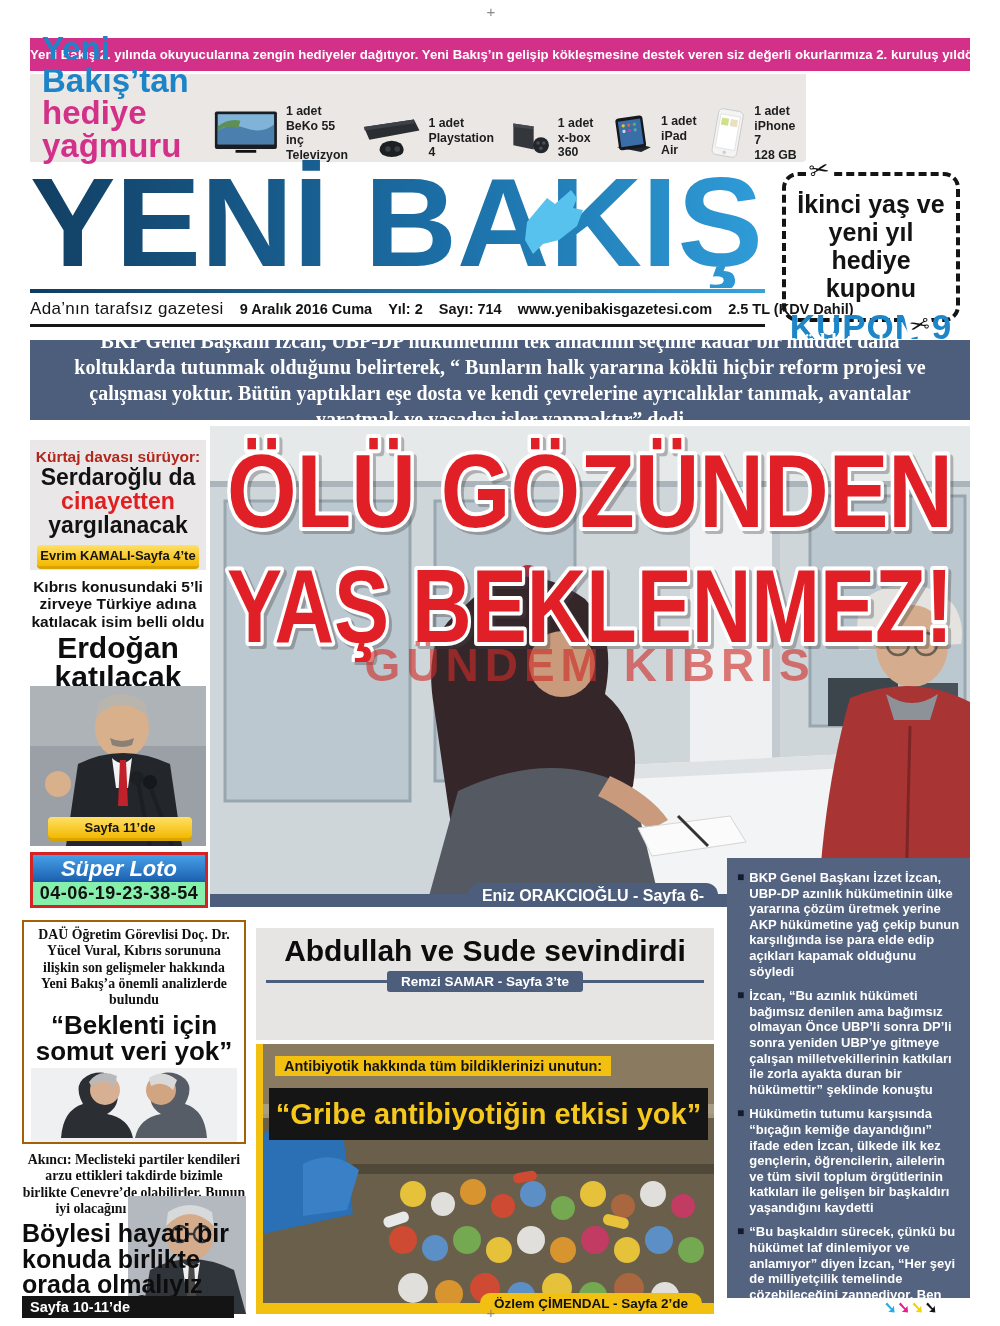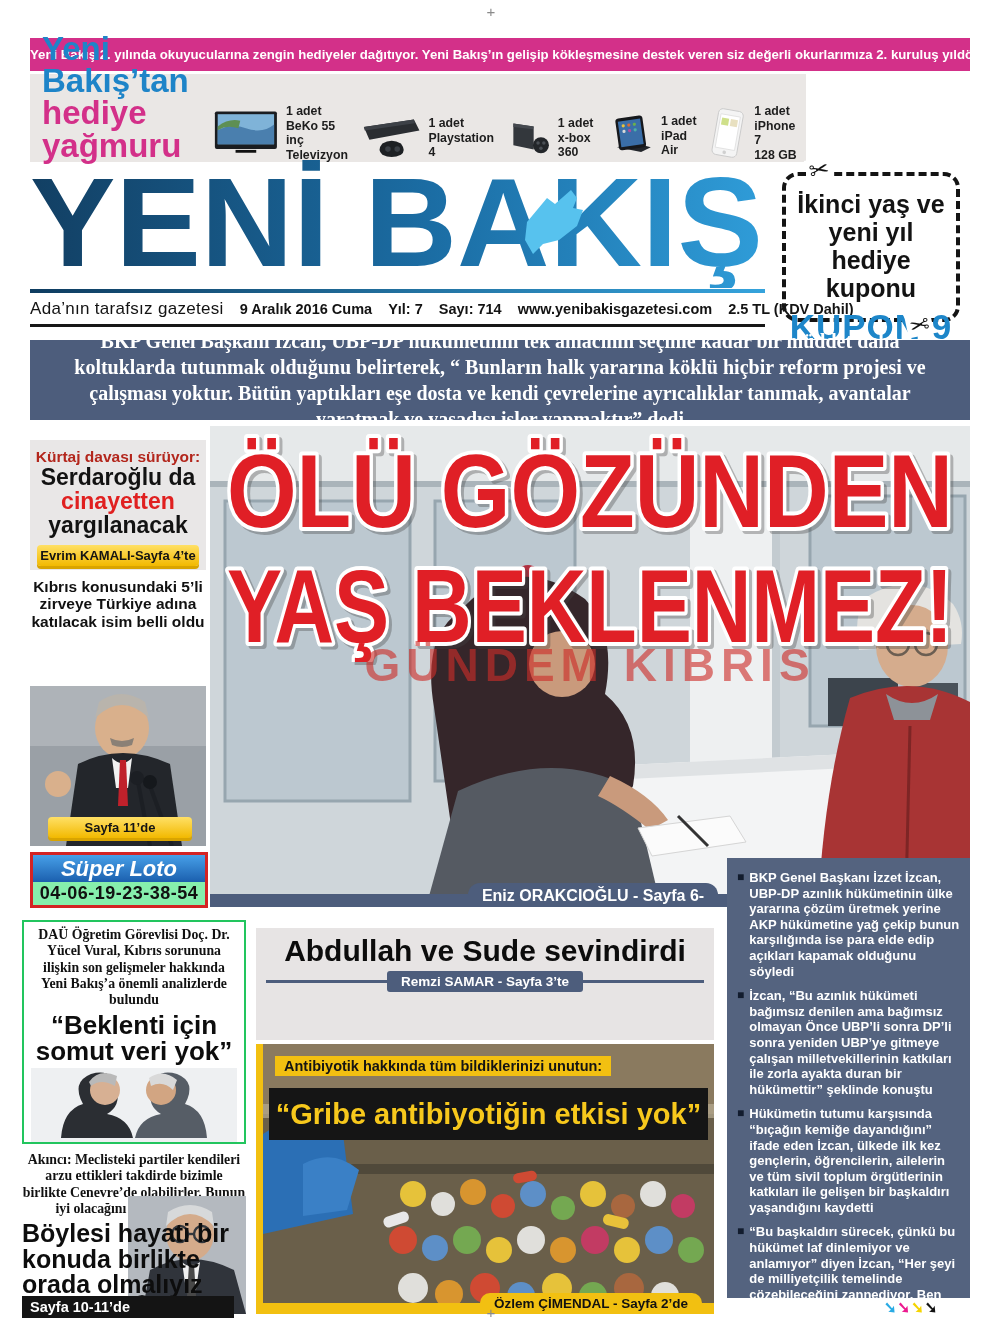--- a/index.html
+++ b/index.html
@@ -56,21 +56,21 @@
   .box2{position:absolute;left:30px;top:578px;width:176px;height:268px;text-align:center;}
   .box2 .kick{font-size:15.5px;font-weight:bold;color:#111;line-height:1.12;}
   .box2 .hl{font-size:30px;font-weight:bold;color:#0e0e0e;line-height:.95;margin-top:4px;}
   .box2 .photo{position:absolute;bottom:0;left:0;}
   .box2 .ytag{position:absolute;bottom:8px;left:18px;width:140px;}
   .loto{position:absolute;left:30px;top:852px;width:178px;height:56px;border:3px solid #d42323;box-sizing:border-box;}
   .loto .t{height:27px;background:linear-gradient(#47a0e8,#1b5fae);color:#fff;font-weight:bold;font-style:italic;
     font-size:22px;line-height:27px;text-align:center;}
   .loto .n{height:23px;background:#86efac;color:#111;font-weight:bold;font-size:18px;line-height:23px;text-align:center;letter-spacing:.5px;}
   
-  .dau{position:absolute;left:22px;top:920px;width:224px;height:224px;border:2px solid #22c55e;background:#fff;
+  .dau{position:absolute;left:22px;top:920px;width:224px;height:224px;border:2px solid #a16207;background:#fff;
     box-sizing:border-box;padding:5px 7px;text-align:center;overflow:hidden;}
   .serifk{font-family:"Liberation Serif",serif;font-weight:bold;font-size:13.8px;line-height:1.18;color:#111;}
   .dau .hl{font-size:26px;font-weight:bold;line-height:1.0;margin:4px 0;color:#0d0d0d;}
   .blackbar{background:#141414;color:#fff;font-weight:bold;font-size:14.5px;padding:3px 8px;text-align:left;}
   .akinci{position:absolute;left:22px;top:1152px;width:224px;height:166px;overflow:hidden;}
   .akinci .kick{text-align:center;}
   .akinci .photo{position:absolute;right:0;top:44px;z-index:0;}
   .akinci .hl{position:relative;z-index:1;font-size:25px;font-weight:bold;line-height:1.02;margin-top:4px;color:#0d0d0d;}
   .akinci .blackbar{position:absolute;bottom:0;left:0;width:196px;z-index:1;}
   
@@ -191,21 +191,21 @@
           <stop offset="1" stop-color="#2f9cd8"></stop>
       </linearGradient>
     </defs>
     <text x="0" y="106" font-family="Liberation Sans, sans-serif" font-weight="bold" font-size="126" textLength="733" lengthAdjust="spacingAndGlyphs" fill="url(#lg)">YENİ BAKIŞ</text>
     <path fill="#57c2ee" d="M497 62 l20 -24 l8 6 l16 -14 l6 8 l-4 10 l10 2 l-6 16 l-18 14 l-16 4 l-10 10 l-8 -14 z"></path>
   </svg>
   <div class="logo-rule"></div>
   <div class="dateline">
     <span class="tagline">Ada’nın tarafsız gazetesi</span>
     <span class="dl">9 Aralık 2016 Cuma</span>
-    <span class="dl">Yıl: 7</span>
+    <span class="dl">Yıl: 2</span>
     <span class="dl">Sayı: 714</span>
     <span class="dl">www.yenibakisgazetesi.com</span>
     <span class="dl">2.5 TL (KDV Dahil)</span>
   </div>
   <div class="dateline-rule"></div>
   <div class="coupon">
     <span class="scissors sc1">✂</span>
     <span class="scissors sc2">✂</span>
     <div class="cl">İkinci yaş ve</div>
     <div class="cl">yeni yıl hediye</div>
@@ -264,20 +264,21 @@
 <div class="box1">
   <div class="kick">Kürtaj davası sürüyor:</div>
   <div class="t">Serdaroğlu da</div>
   <div class="t red">cinayetten</div>
   <div class="t">yargılanacak</div>
   <span class="ytag">Evrim KAMALI-Sayfa 4’te</span>
 </div>
 
 <div class="box2">
   <div class="kick">Kıbrıs konusundaki 5’li zirveye Türkiye adına katılacak isim belli oldu</div>
+  <div class="hl">Erdoğan katılacak</div>
   <svg class="photo" width="176" height="160" viewBox="0 0 176 160">
     <rect width="176" height="160" fill="#9aa0a6"></rect>
       <rect width="176" height="60" fill="#aeb3b8"></rect>
     <ellipse cx="92" cy="42" rx="27" ry="30" fill="#d9b08c"></ellipse>
     <path d="M65 32 q27 -26 54 0 l-4 -16 q-24 -16 -46 0 z" fill="#b9b4ac"></path>
     <path d="M80 52 q12 6 24 0 l-2 7 q-10 4 -20 0 z" fill="#8a8076"></path>
     <path d="M48 78 q44 -22 92 0 l12 82 l-116 0 z" fill="#23262b"></path>
     <path d="M82 72 q10 10 20 0 l-4 30 l-12 0 z" fill="#f2f2f2"></path>
     <path d="M90 74 l6 0 l2 46 l-10 0 z" fill="#c0212b"></path>
     <circle cx="28" cy="98" r="13" fill="#d9b08c"></circle>

